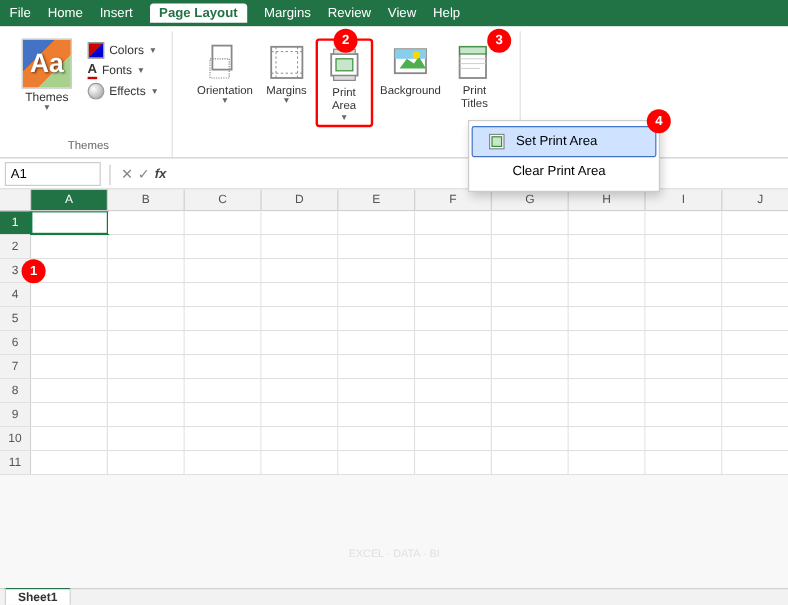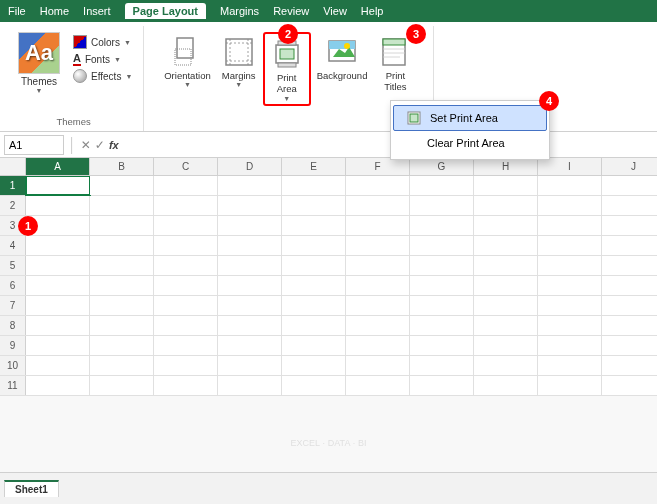--- a/index.html
+++ b/index.html
@@ -149,21 +149,21 @@
     .formula-bar {
       background: white;
       border-bottom: 1px solid #d0d0d0;
       display: flex;
       align-items: center;
       height: 26px;
       padding: 0 4px;
       gap: 4px;
     }
     .cell-ref-box {
-      width: 60px;
+      width: 80px;
       border: 1px solid #ccc;
       height: 20px;
       padding: 0 4px;
       font-size: 11px;
       display: flex;
       align-items: center;
     }
     .formula-bar-sep {
       color: #ccc;
       font-size: 14px;
@@ -324,21 +324,21 @@
       color: #217346;
       font-weight: bold;
       font-size: 13px;
     }
     .watermark-sub { font-size: 9px; color: #555; }
 
     
     .sheet-tabs {
       background: #f2f2f2;
       border-top: 1px solid #d0d0d0;
-      height: 32px;
+      height: 14px;
       display: flex;
       align-items: center;
       padding: 0 4px;
       font-size: 10px;
       gap: 2px;
     }
     .sheet-tab {
       padding: 2px 10px;
       border: 1px solid #d0d0d0;
       background: white;

